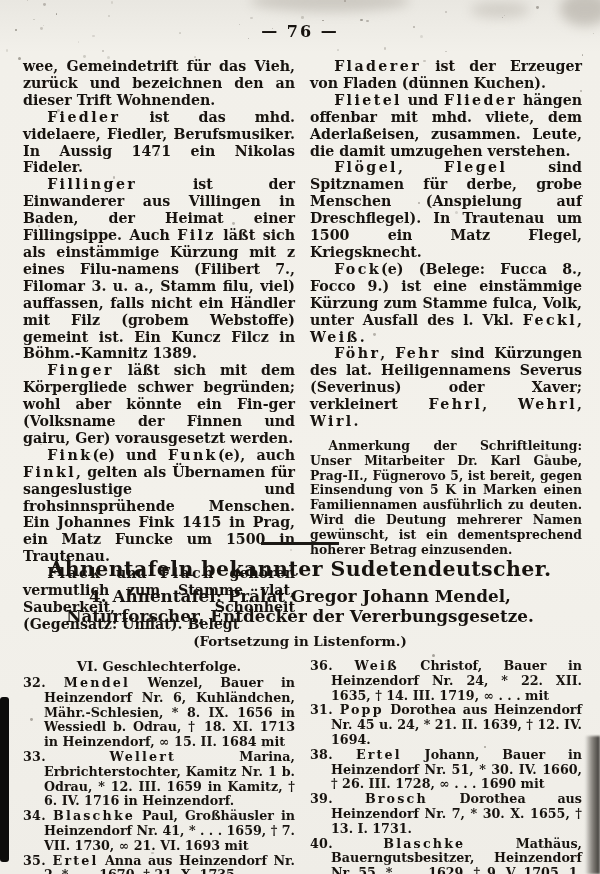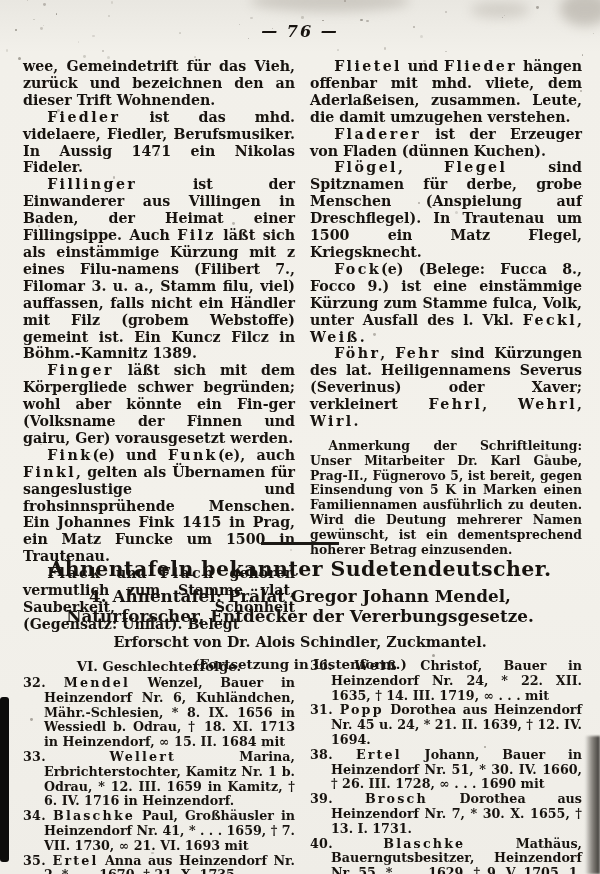--- a/index.html
+++ b/index.html
@@ -13,21 +13,21 @@
   .speckles{position:absolute;inset:0;pointer-events:none;}
   .speck{position:absolute;border-radius:50%;background:#6d675e;}
   .blotch{position:absolute;border-radius:50%;filter:blur(6px);background:#9a948a;opacity:.45;}
   .edge-bar-left{position:absolute;left:0;top:697px;width:9px;height:165px;
     background:#0d0c0b;border-radius:3px;filter:blur(.4px);}
   .edge-band-right{position:absolute;right:0;top:736px;width:15px;height:138px;
     background:linear-gradient(90deg,rgba(58,54,48,0) 0%,rgba(58,54,48,.55) 45%,rgba(40,37,33,.9) 100%);
     filter:blur(1px);}
   
   .page-number{position:absolute;top:22px;left:0;right:0;text-align:center;
-    font-size:16px;letter-spacing:2px;font-style:italic;}
+    font-size:16px;letter-spacing:2px;}
   
   .topcols{position:absolute;top:58px;left:23px;right:18px;display:flex;gap:15px;}
   .col{flex:1 1 0;}
   .para{margin:0;text-align:justify;text-indent:1.7em;
     font-size:14.2px;line-height:16.9px;}
   .para.noindent{text-indent:0;}
   .para.small{font-size:12.4px;line-height:14.8px;margin-top:9px;text-indent:1.5em;}
   .sperr{letter-spacing:.17em;}
   
   .divider{position:absolute;top:542px;left:50%;transform:translateX(-50%);
@@ -131,35 +131,34 @@
   <div class="topcols">
     <div class="col" id="topLeft">
         <p class="para noindent"><span>wee, Gemeindetrift für das Vieh, zurück und bezeichnen den an dieser Trift Wohnenden.</span></p>
         <p class="para"><span class="sperr">Fiedler</span><span> ist das mhd. videlaere, Fiedler, Berufsmusiker. In Aussig 1471 ein Nikolas Fideler.</span></p>
         <p class="para"><span class="sperr">Fillinger</span><span> ist der Einwanderer aus Villingen in Baden, der Heimat einer Fillingsippe. Auch </span><span class="sperr">Filz</span><span> läßt sich als einstämmige Kürzung mit z eines Filu-namens (Filibert 7., Filomar 3. u. a., Stamm filu, viel) auffassen, falls nicht ein Händler mit Filz (grobem Webstoffe) gemeint ist. Ein Kuncz Filcz in Böhm.-Kamnitz 1389.</span></p>
         <p class="para"><span class="sperr">Finger</span><span> läßt sich mit dem Körpergliede schwer begründen; wohl aber könnte ein Fin-ger (Volksname der Finnen und gairu, Ger) vorausgesetzt werden.</span></p>
         <p class="para"><span class="sperr">Fink</span><span>(e) und </span><span class="sperr">Funk</span><span>(e), auch </span><span class="sperr">Finkl</span><span>, gelten als Übernamen für sangeslustige und frohsinnsprühende Menschen. Ein Johannes Fink 1415 in Prag, ein Matz Funcke um 1500 in Trautenau.</span></p>
         <p class="para"><span class="sperr">Flack</span><span> und </span><span class="sperr">Flach</span><span> gehören vermutlich zum Stamme vlat, Sauberkeit, Schönheit (Gegensatz: Unflat). Belegt</span></p>
       </div>
     <div class="col" id="topRight">
+        <p class="para"><span class="sperr">Fladerer</span><span> ist der Erzeuger von Fladen (dünnen Kuchen).</span></p>
         <p class="para"><span class="sperr">Flietel</span><span> und </span><span class="sperr">Flieder</span><span> hängen offenbar mit mhd. vliete, dem Aderlaßeisen, zusammen. Leute, die damit umzugehen verstehen.</span></p>
-        <p class="para"><span class="sperr">Fladerer</span><span> ist der Erzeuger von Fladen (dünnen Kuchen).</span></p>
         <p class="para"><span class="sperr">Flögel</span><span>, </span><span class="sperr">Flegel</span><span> sind Spitznamen für derbe, grobe Menschen (Anspielung auf Dreschflegel). In Trautenau um 1500 ein Matz Flegel, Kriegsknecht.</span></p>
         <p class="para"><span class="sperr">Fock</span><span>(e) (Belege: Fucca 8., Focco 9.) ist eine einstämmige Kürzung zum Stamme fulca, Volk, unter Ausfall des l. Vkl. </span><span class="sperr">Feckl</span><span>, </span><span class="sperr">Weiß</span><span>.</span></p>
         <p class="para"><span class="sperr">Föhr</span><span>, </span><span class="sperr">Fehr</span><span> sind Kürzungen des lat. Heiligennamens Severus (Severinus) oder Xaver; verkleinert </span><span class="sperr">Fehrl</span><span>, </span><span class="sperr">Wehrl</span><span>, </span><span class="sperr">Wirl</span><span>.</span></p>
         <p class="para small"><span>Anmerkung der Schriftleitung: Unser Mitarbeiter Dr. Karl Gaube, Prag-II., Fügnerovo 5, ist bereit, gegen Einsendung von 5 K in Marken einen Familiennamen ausführlich zu deuten. Wird die Deutung mehrerer Namen gewünscht, ist ein dementsprechend höherer Betrag einzusenden.</span></p>
       </div>
   </div>
 
   <div class="divider"></div>
 
   <div class="section-head">
     <div class="sec-title">Ahnentafeln bekannter Sudetendeutscher.</div>
     <div class="sec-subtitle">4. Ahnentafel: Prälat Gregor Johann Mendel, Naturforscher, Entdecker der Vererbungsgesetze.</div>
-    <div class="sec-byline">Erforscht von Dr. Alois Schindler, Zuckmantel.</div>
     <div class="sec-cont">(Fortsetzung in Listenform.)</div>
   </div>
 
   <div class="gencols">
     <div class="col" id="genLeft">
       <div class="gen-header">VI. Geschlechterfolge.</div>
     <p class="entry"><span class="num">32. </span><span class="sperr">Mendel</span><span> Wenzel, Bauer in Heinzendorf Nr. 6, Kuhländchen, Mähr.-Schlesien, * 8. IX. 1656 in Wessiedl b. Odrau, † 18. XI. 1713 in Heinzendorf, ∞ 15. II. 1684 mit</span></p>
         <p class="entry"><span class="num">33. </span><span class="sperr">Wellert</span><span> Marina, Erbrichterstochter, Kamitz Nr. 1 b. Odrau, * 12. III. 1659 in Kamitz, † 6. IV. 1716 in Heinzendorf.</span></p>
         <p class="entry"><span class="num">34. </span><span class="sperr">Blaschke</span><span> Paul, Großhäusler in Heinzendorf Nr. 41, * . . . 1659, † 7. VII. 1730, ∞ 21. VI. 1693 mit</span></p>
         <p class="entry"><span class="num">35. </span><span class="sperr">Ertel</span><span> Anna aus Heinzendorf Nr. 2, * . . . 1670, † 21. X. 1735.</span></p>

